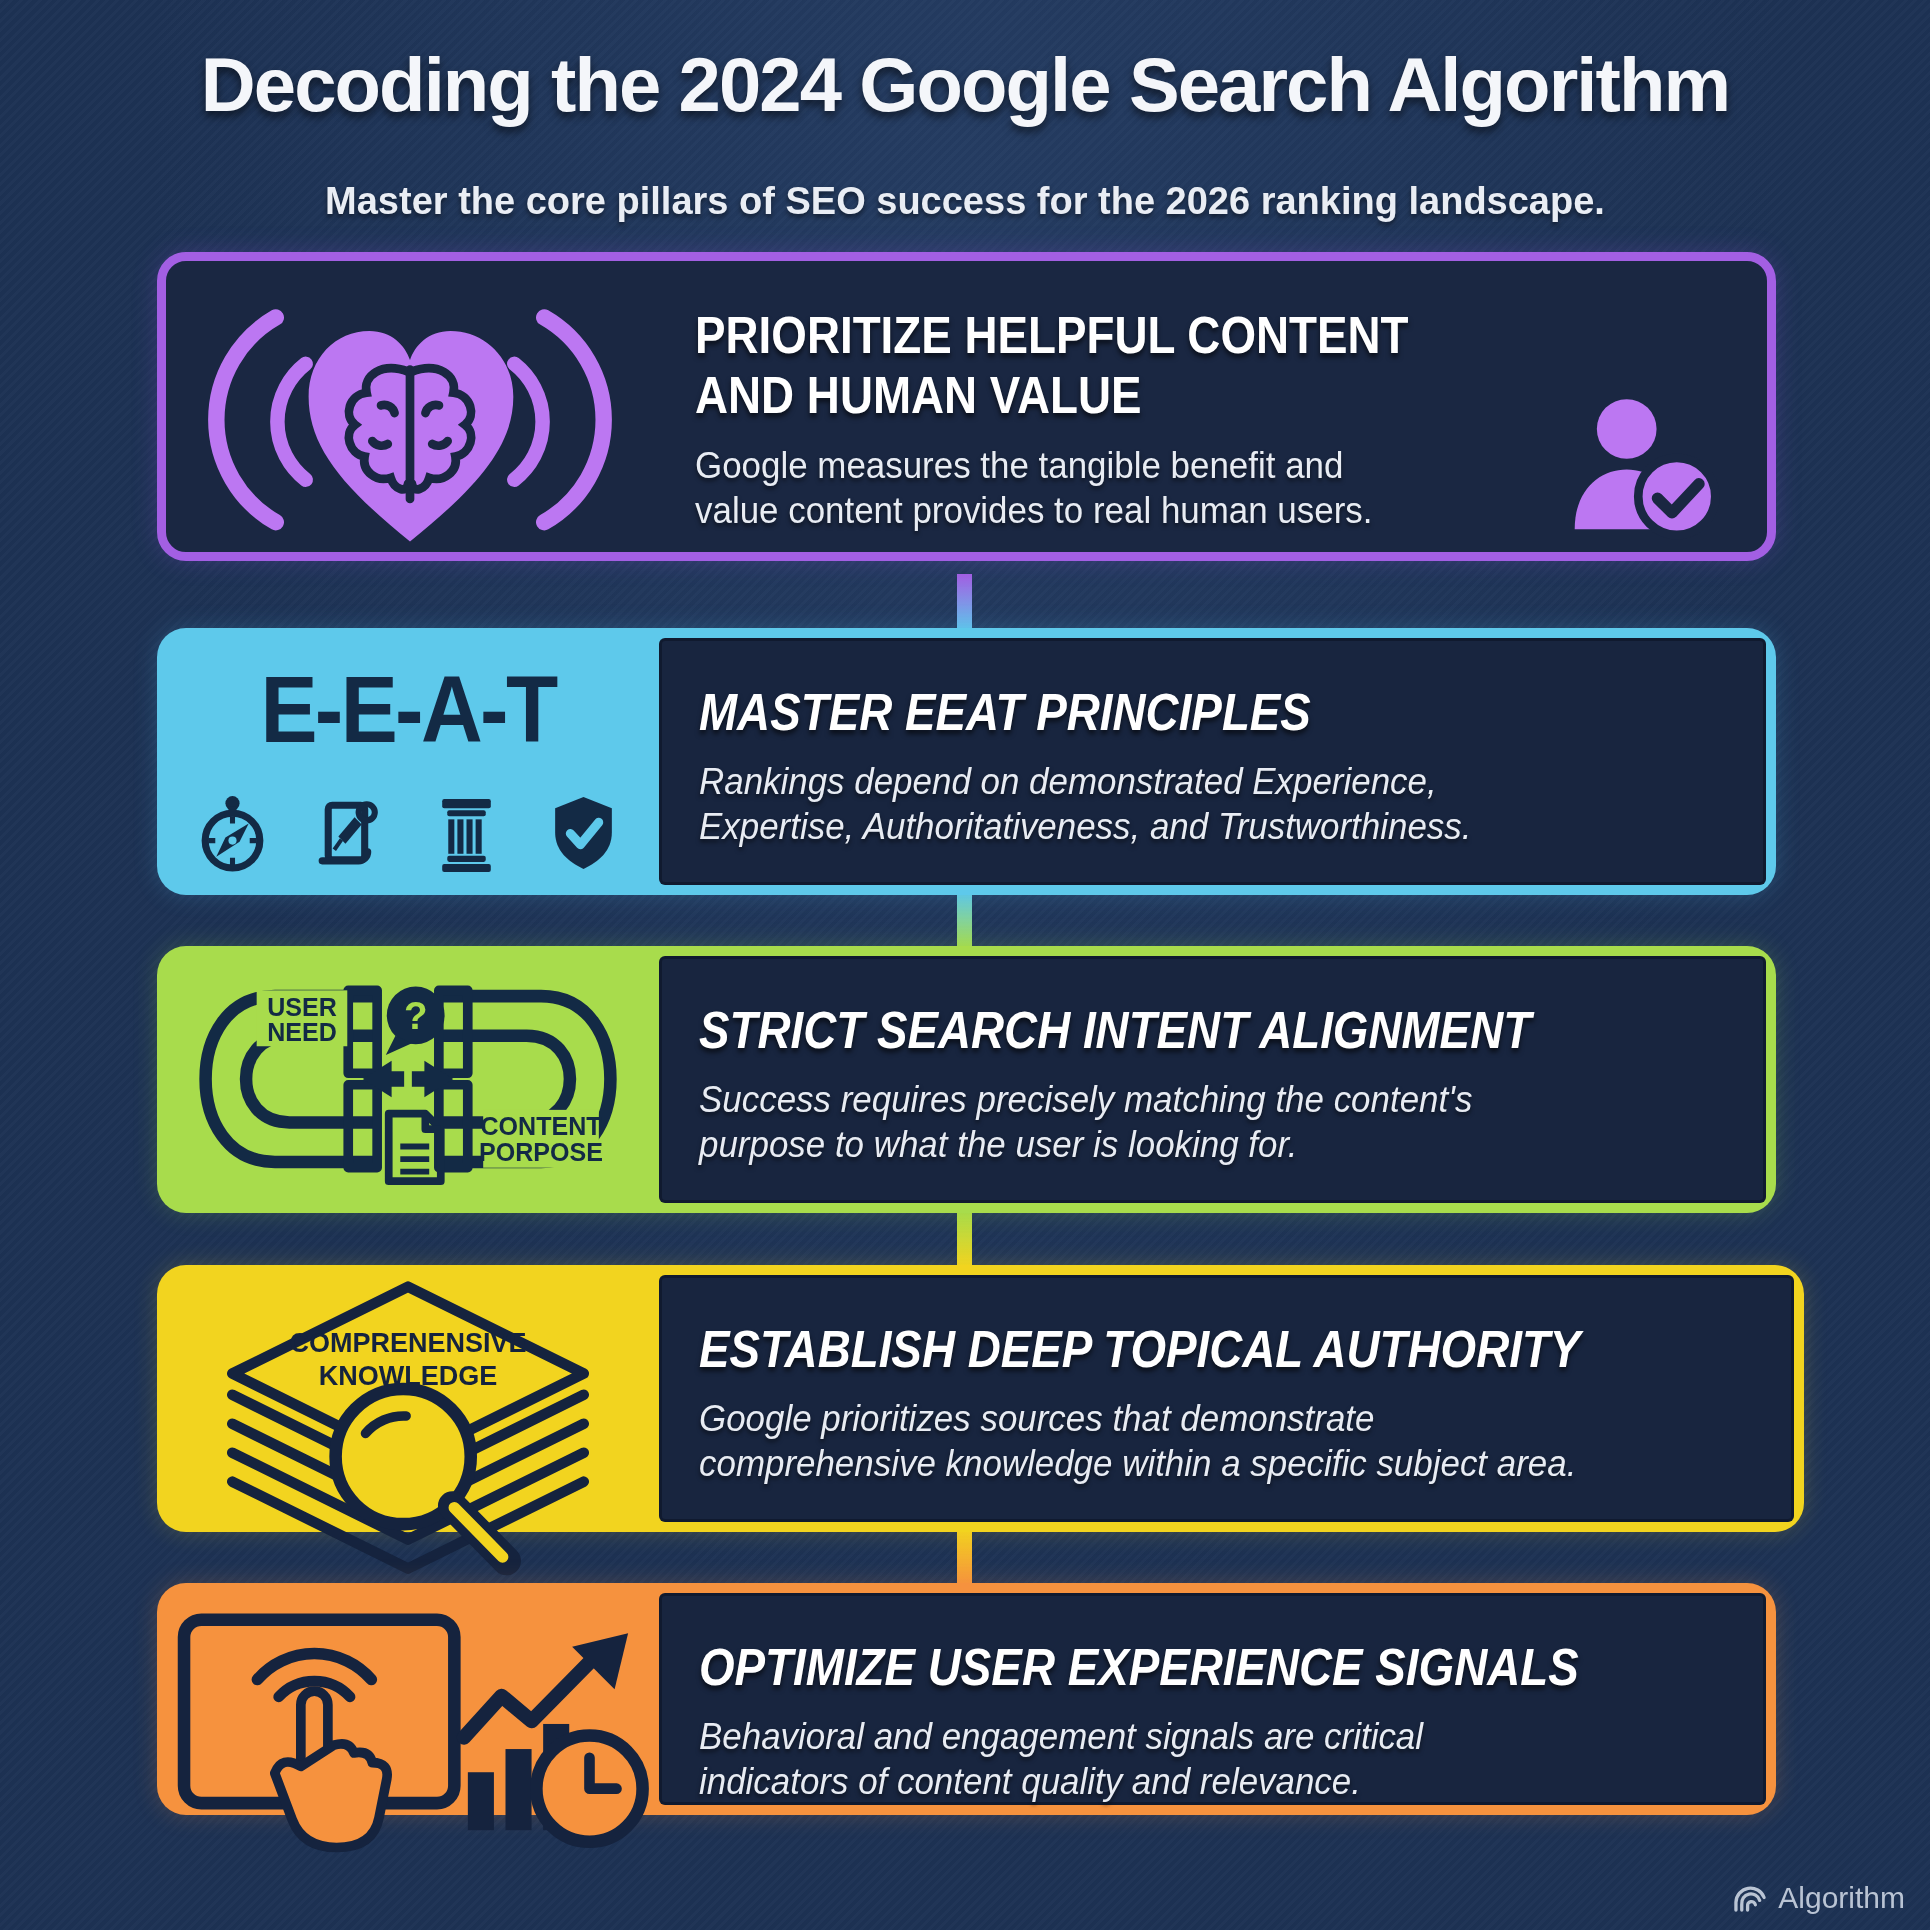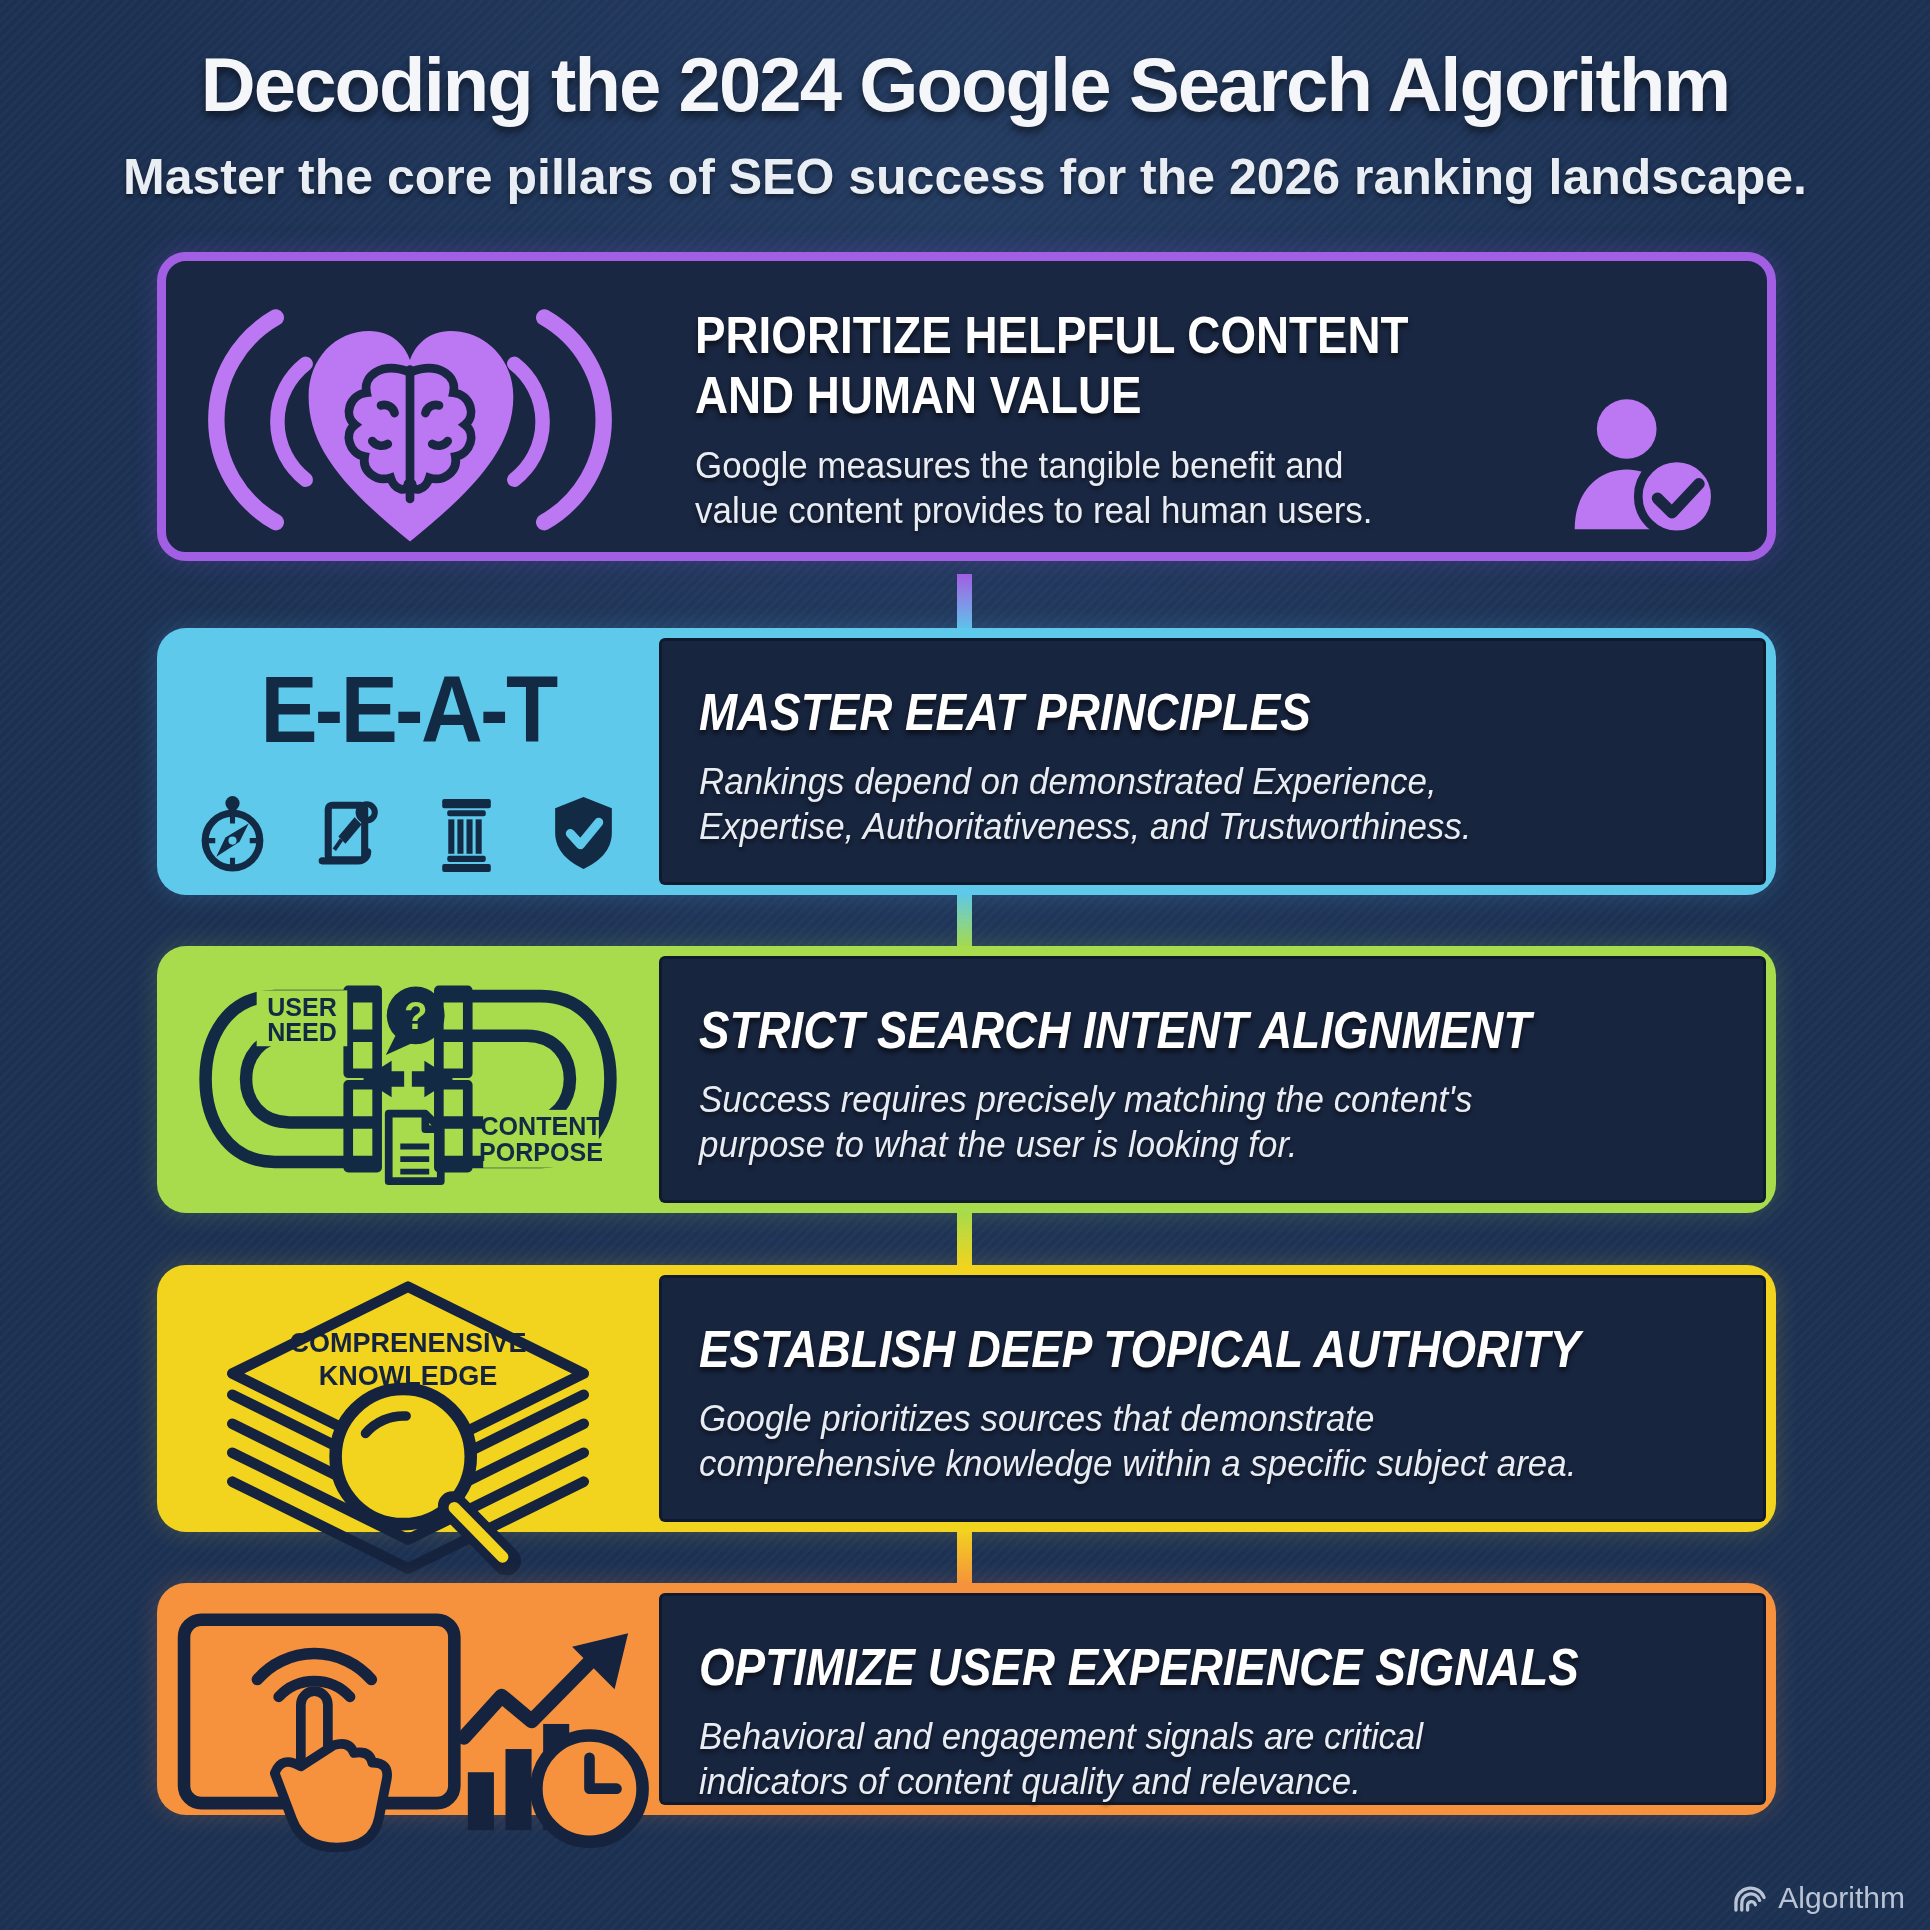--- a/index.html
+++ b/index.html
@@ -11,30 +11,30 @@
       radial-gradient(ellipse at 50% 8%, rgba(60,90,140,0.25), rgba(0,0,0,0) 60%);
     font-family:"Liberation Sans", sans-serif;
     color:#F2F5FA;
   }
   .title {
     position:absolute; top:41px; left:0; width:100%;
     text-align:center; font-size:76px; font-weight:bold; letter-spacing:-1.9px;
     color:#F4F6FA; text-shadow:0 4.8px 8.7px rgba(0,0,0,0.55);
   }
   .subtitle {
-    position:absolute; top:148px; left:0; width:100%;
-    text-align:center; font-size:50px; font-weight:600; color:#E9EDF4;
+    position:absolute; top:180px; left:0; width:100%;
+    text-align:center; font-size:38px; font-weight:600; color:#E9EDF4;
     text-shadow:0 2.9px 5.8px rgba(0,0,0,0.5);
   }
   .card { position:absolute; left:157px; width:1619px; border-radius:29px; z-index:2; }
   .card-1 { top:252px; height:309px; background:#1A2742; border:9.7px solid #A35FE3; box-sizing:border-box;
             box-shadow:0 0 25px rgba(140,80,220,0.25); }
   .card-2 { top:628px; height:267px; background:#5EC9EB; box-shadow:0 0 23px rgba(80,180,230,0.22); }
   .card-3 { top:946px; height:267px; background:#A8DC4C; box-shadow:0 0 23px rgba(150,210,70,0.22); }
-  .card-4 { top:1265px; height:267px; background:#F2D41F; box-shadow:0 0 23px rgba(240,210,40,0.2); }
+  .card-4 { top:1265px; height:267px; background:#F2D41F; box-shadow:0 0 23px rgba(240,210,40,0.2);padding-left:28px; }
   .card-5 { top:1583px; height:232px; background:#F6923E; box-shadow:0 0 23px rgba(245,140,60,0.22); }
   .inner {
     position:absolute; left:502px; top:9.7px; right:9.7px; bottom:9.7px;
     background:#18253F; border-radius:6px; border:3.9px solid rgba(6,14,28,0.45);
     box-sizing:border-box; padding:41px 19.3px 0 37px;font-style:italic;
   }
   .panel { position:absolute; left:0; top:0; width:502px; height:100%; }
   .heading {
     font-size:52px; font-weight:bold; color:#FFFFFF; line-height:1.16;
     transform:scaleX(0.88); transform-origin:0 50%; white-space:nowrap;

